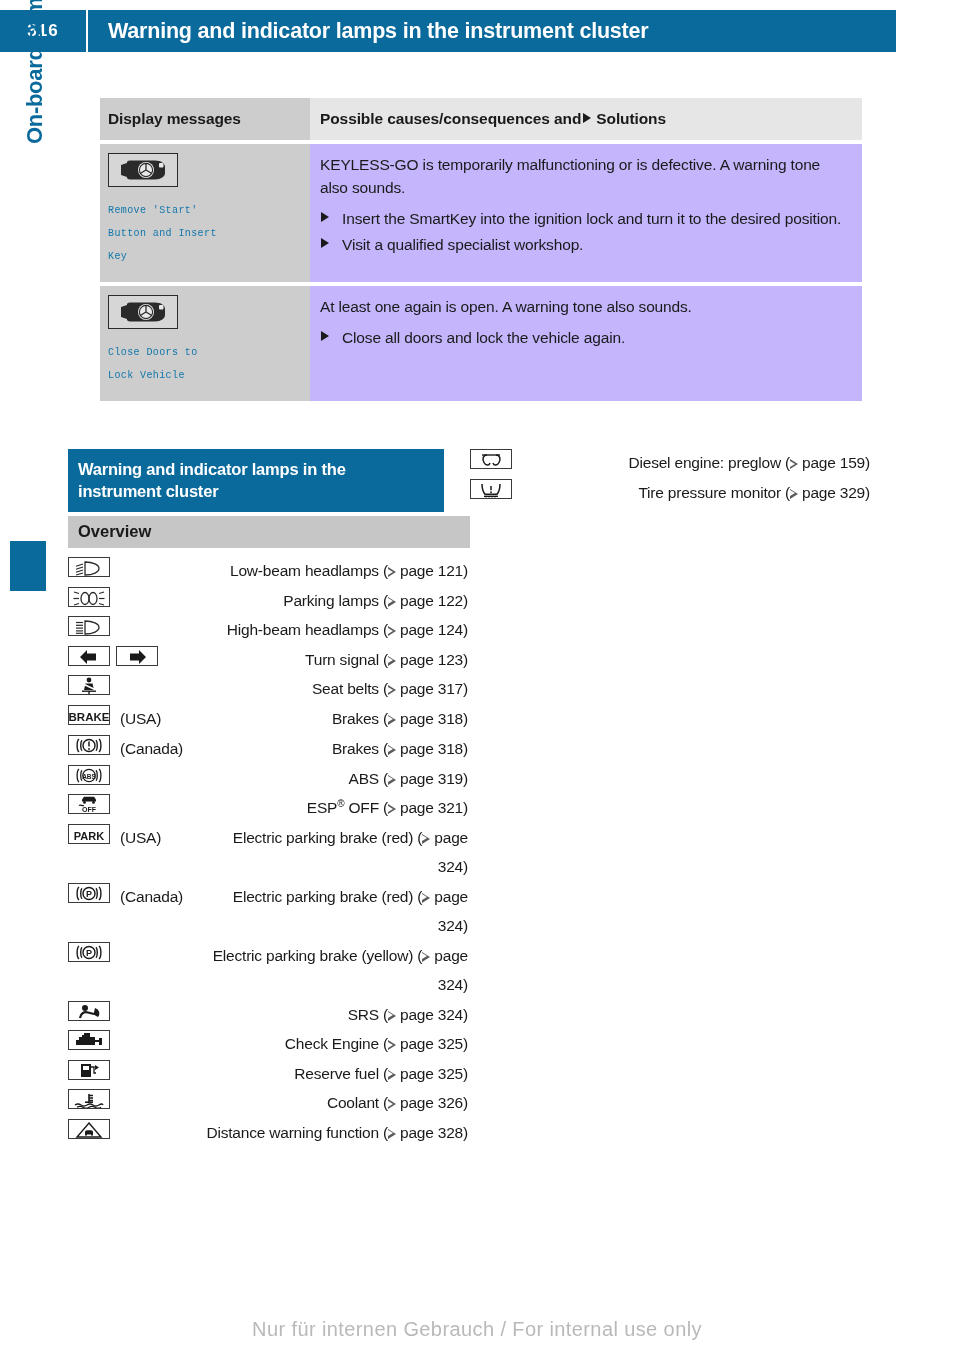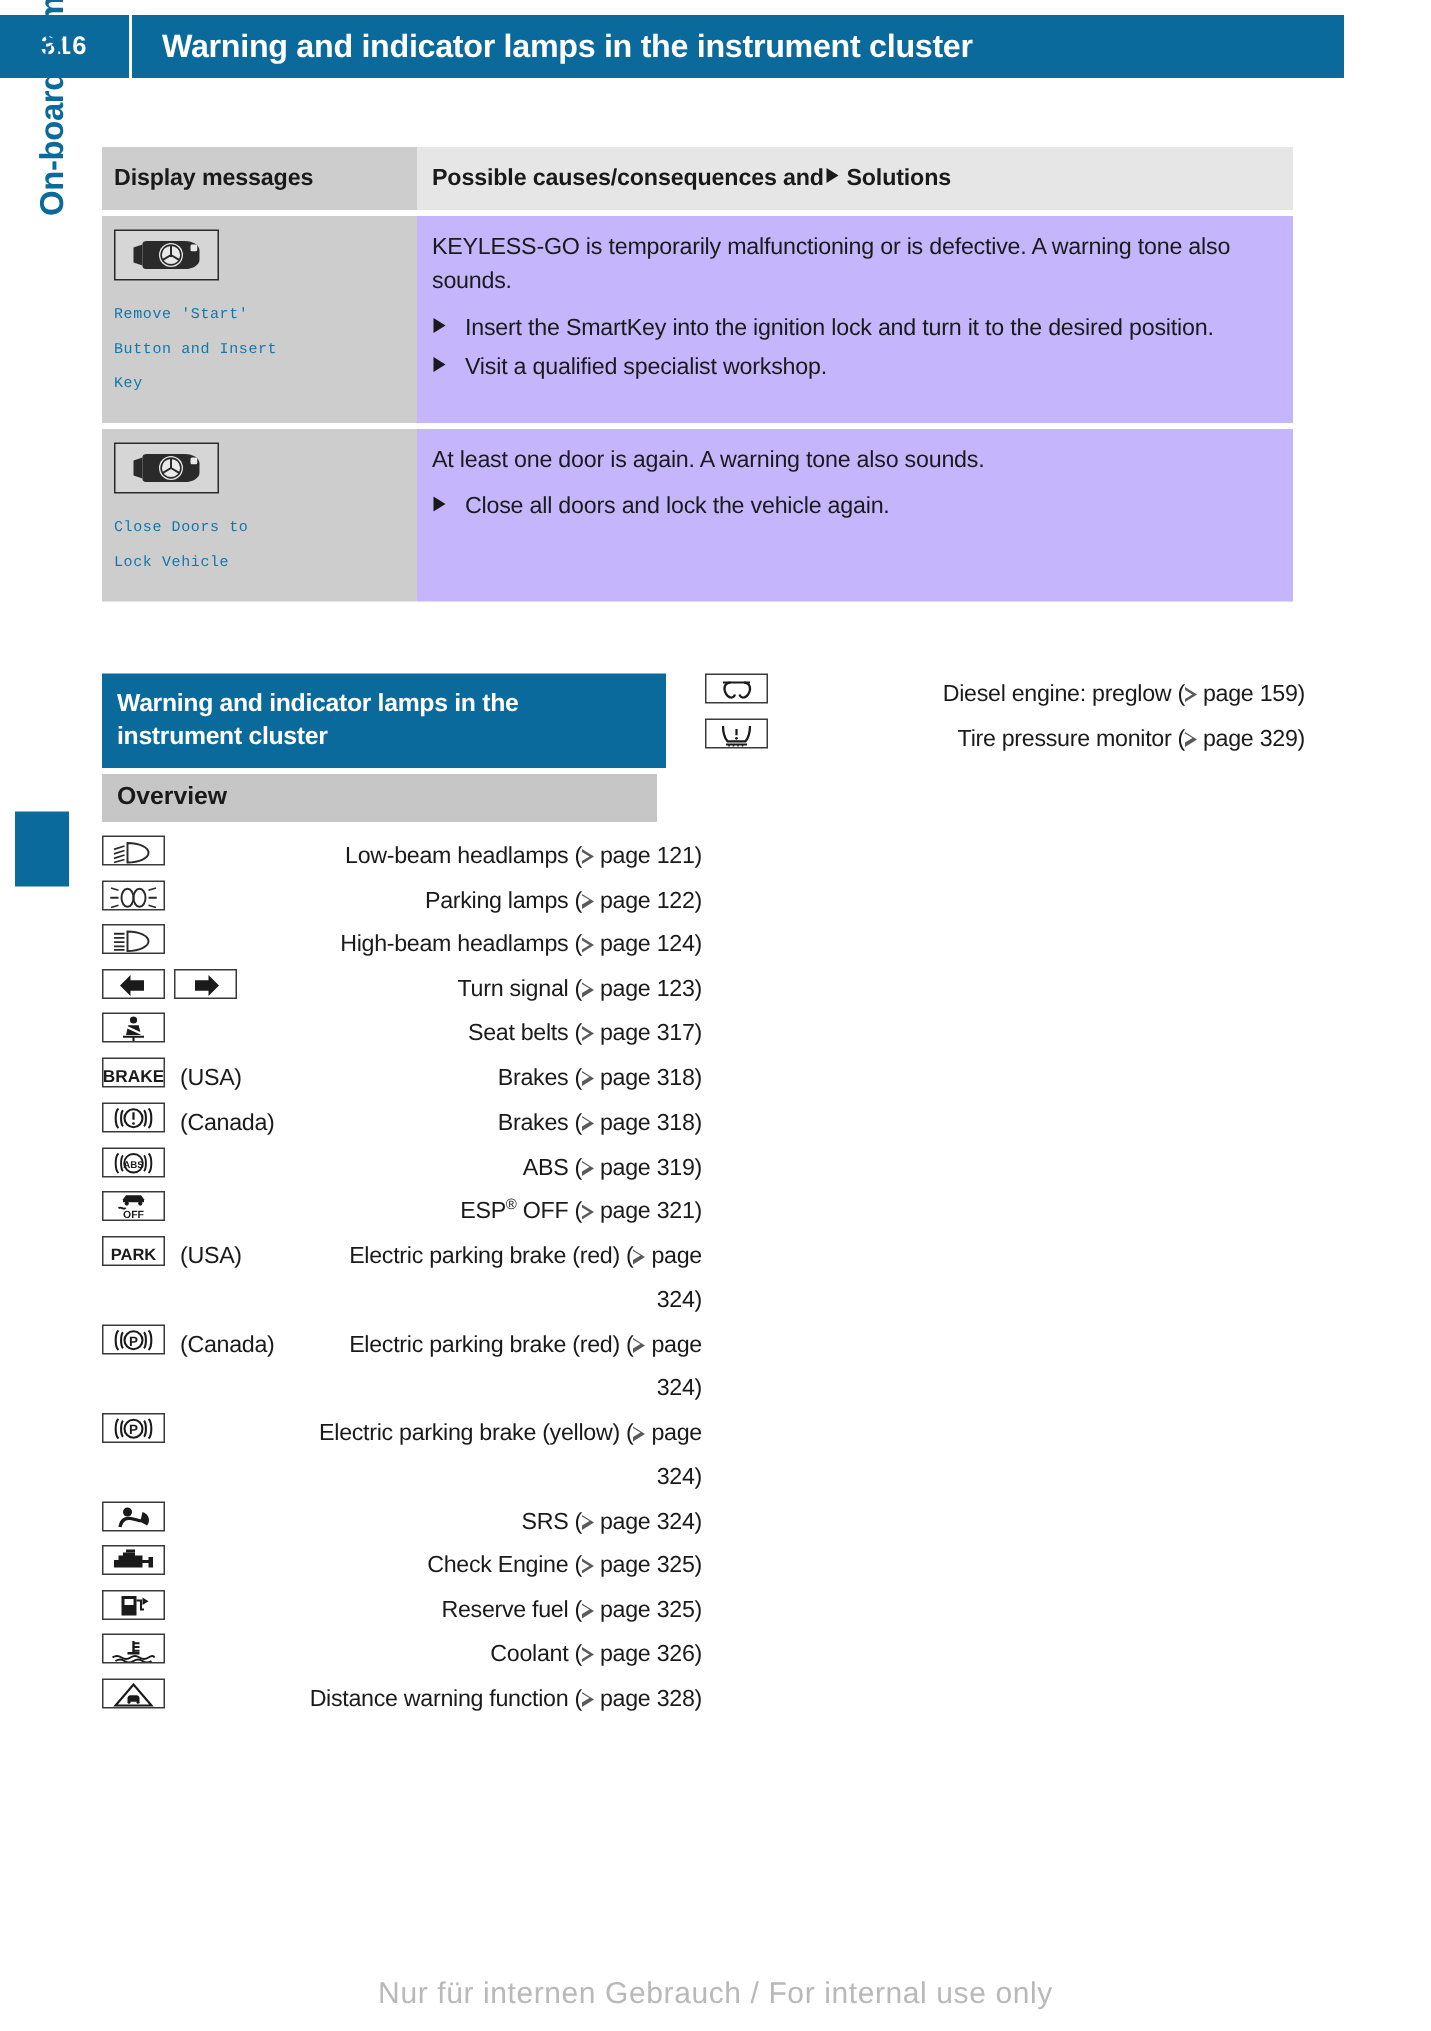--- a/index.html
+++ b/index.html
@@ -86,20 +86,21 @@
   }
   .tbl-row {
     display: flex;
     align-items: stretch;
   }
   .tbl-c1 {
     width: 210px;
     flex: 0 0 210px;
     box-sizing: border-box;
     padding: 9px 12px 14px 8px;
+    margin-left: 32px;
   }
   .tbl-c2 {
     flex: 1 1 auto;
     box-sizing: border-box;
     padding: 9px 14px 12px 10px;
   }
   
   #tbl-head .tbl-c1 { background: #cdcdcd; padding-top: 12px; padding-bottom: 12px; }
   #tbl-head .tbl-c2 { background: #e6e6e6; padding-top: 12px; padding-bottom: 12px; }
   .tbl-head-text {
@@ -181,21 +182,21 @@
     font-weight: 700;
     line-height: 22px;
     padding: 9px 12px 10px 10px;
     box-sizing: border-box;
     letter-spacing: -0.2px;
   }
   #overview-heading {
     position: absolute;
     left: 68px;
     top: 516px;
-    width: 370px;
+    width: 402px;
     background: #c6c6c6;
     color: #1a1a1a;
     font-size: 16.5px;
     font-weight: 700;
     padding: 6px 12px 7px 10px;
     box-sizing: border-box;
   }
 
   
   .ov-list {
@@ -354,21 +355,21 @@
           <circle cx="31" cy="11" r="8" fill="#e9e9e9"></circle>
           <circle cx="31" cy="11" r="6.6" fill="none" stroke="#2a2a2a" stroke-width="1.1"></circle>
           <path d="M31 11 L31 4.6 M31 11 L25.6 14.3 M31 11 L36.4 14.3" stroke="#2a2a2a" stroke-width="1.3" fill="none"></path>
           <rect x="44" y="4" width="4.5" height="4.5" rx="1" fill="#e9e9e9"></rect>
         </svg>
       </div>
       <div class="msg-text">Close Doors to
 Lock Vehicle</div>
     </div>
     <div class="tbl-c2">
-      <div class="cause-text">At least one door is again. A warning tone also sounds.</div>
+      <div class="cause-text">At least one again is open. A warning tone also sounds.</div>
       <ul class="sol-list">
         <li class="sol-item"><span class="tri"></span><span>Close all doors and lock the vehicle again.</span></li>
       </ul>
     </div>
   </div>
 
 </div>
 
 <div id="section-heading">Warning and indicator lamps in the instrument cluster</div>
 <div id="overview-heading">Overview</div>

